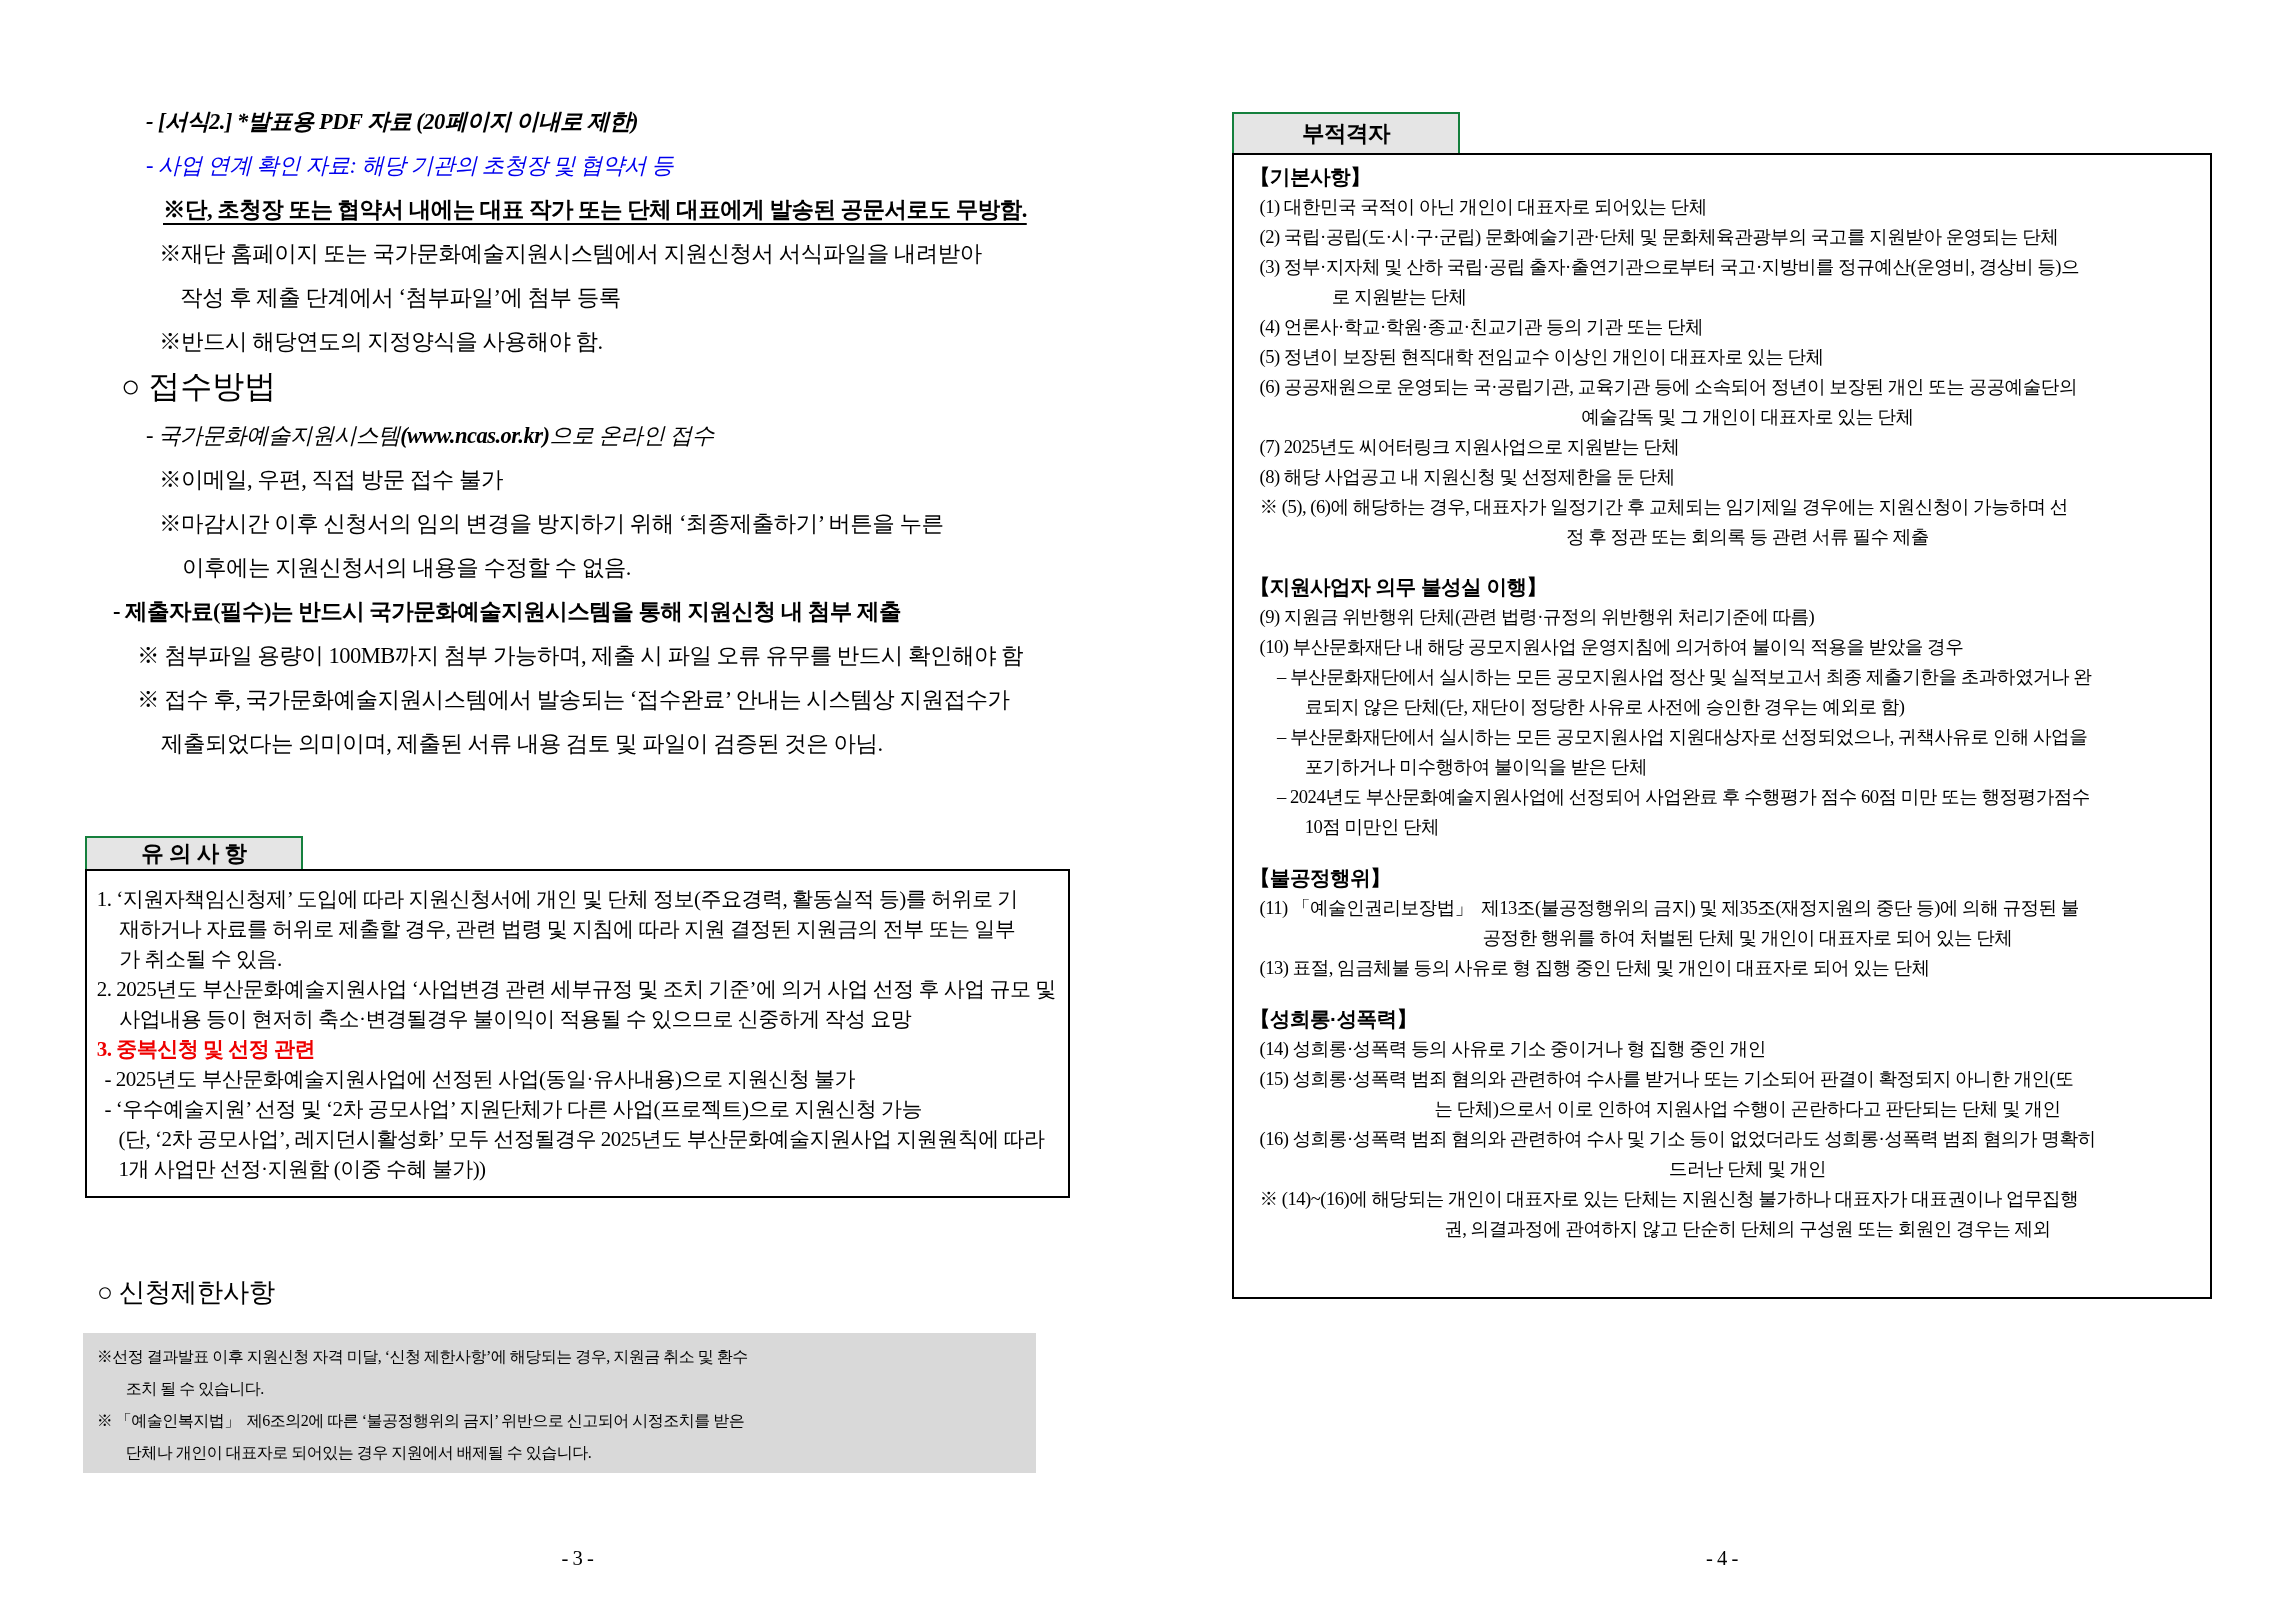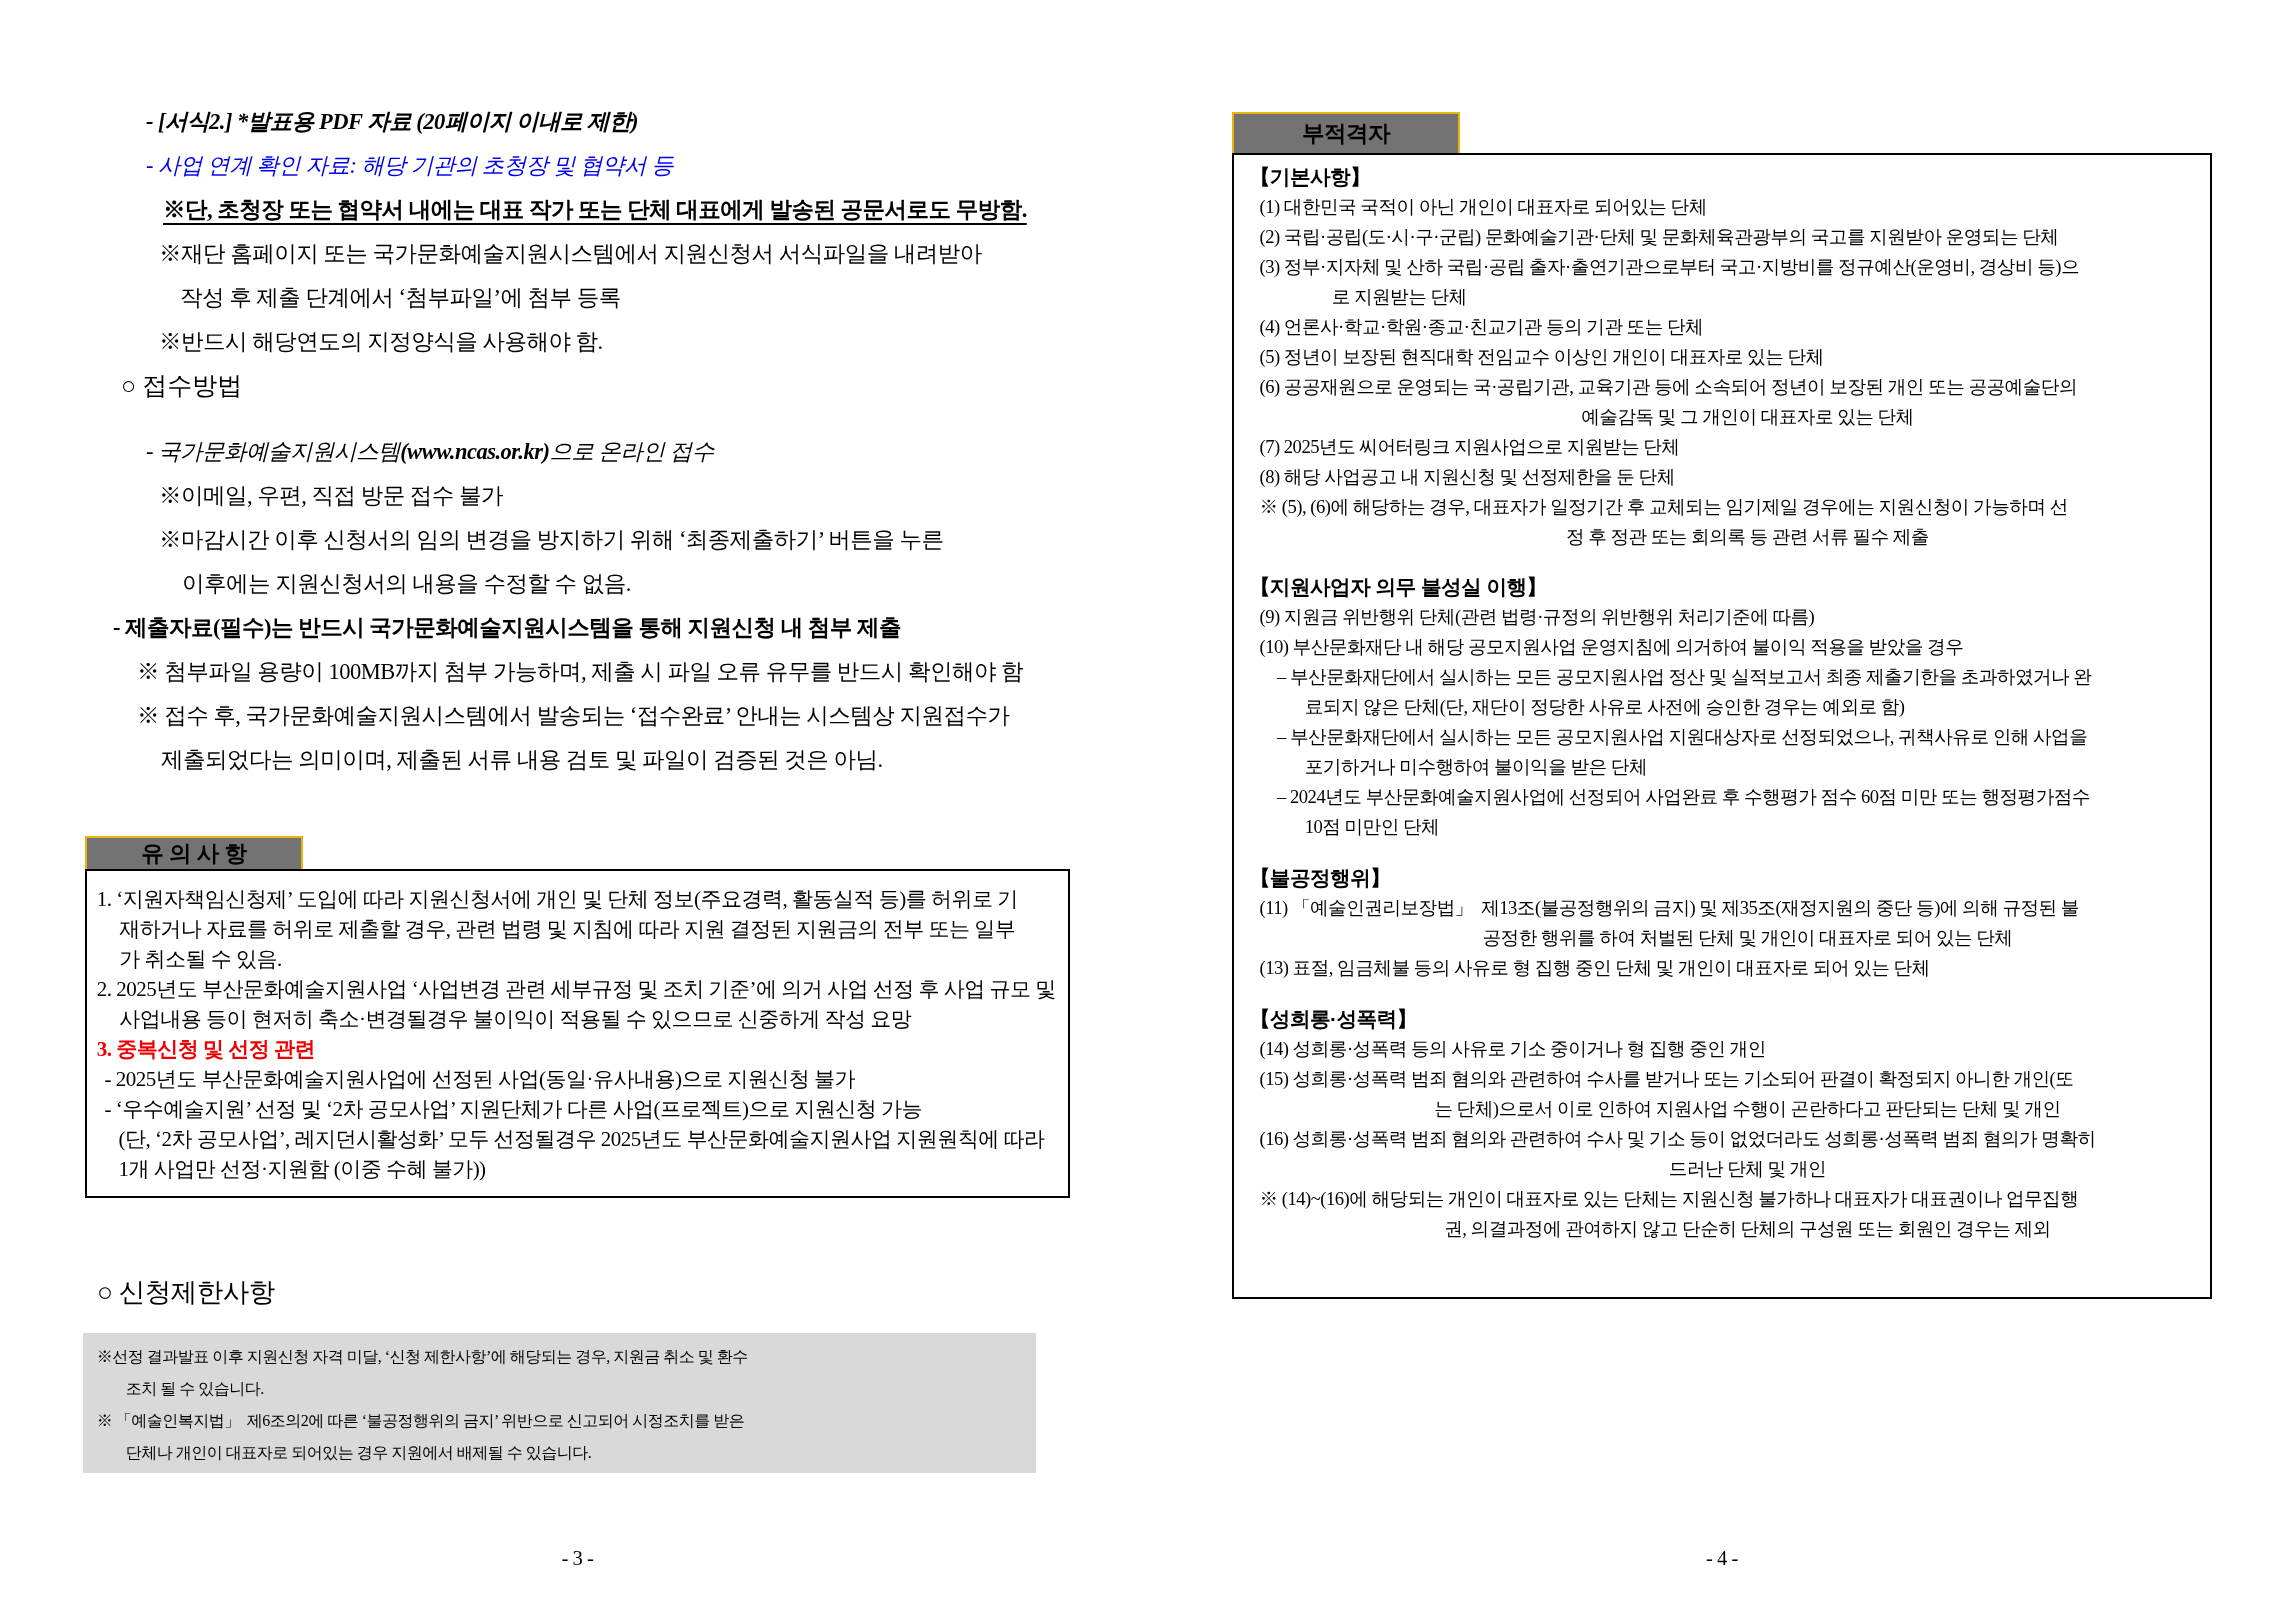--- a/index.html
+++ b/index.html
@@ -10,24 +10,24 @@
   .u{text-decoration:underline;text-underline-offset:5.9px;text-decoration-thickness:2px;}
   .blue{color:#0000ee;}
   .red{color:#ee0000;}
 
   
   .p3top{position:absolute;left:85px;top:100px;width:1054px;font-size:22.5px;}
   .p3top .ln{line-height:44px;}
   .i0{padding-left:28px;} .i1{padding-left:61px;font-style:italic;} .i2{padding-left:74px;}
   .i2b{padding-left:78px;} .i3{padding-left:95px;} .i3b{padding-left:97px;}
   .i15{padding-left:52px;} .i25{padding-left:76px;}
-  .head{font-size:25px;line-height:51px;padding-left:36px;margin-bottom:22px;letter-spacing:0;}
+  .head{font-size:32px;line-height:51px;padding-left:36px;margin-bottom:6px;letter-spacing:0;}
 
   
-  .tab{position:absolute;box-sizing:border-box;border:2px solid #eab308;background:#737373;
+  .tab{position:absolute;box-sizing:border-box;border:2px solid #15803d;background:#e5e5e5;
        display:flex;align-items:center;justify-content:center;
        font-family:"Liberation Sans","DejaVu Sans",sans-serif;font-weight:700;font-size:22.5px;}
   #notice-tab{left:85px;top:836px;width:218px;height:35px;}
   #p4-tab{left:1232px;top:112px;width:228px;height:43px;}
   .bigbox{position:absolute;box-sizing:border-box;border:2px solid #000;background:#fff;}
   #notice-box{left:85px;top:869px;width:985px;height:329px;padding:12.7px 9.8px 0 9.8px;font-size:21px;}
   #notice-box .ln{line-height:30px;}
   .n0{padding-left:0;} .n1{padding-left:22.5px;} .nd{padding-left:7.8px;} .nd1{padding-left:21.6px;}
 
   

